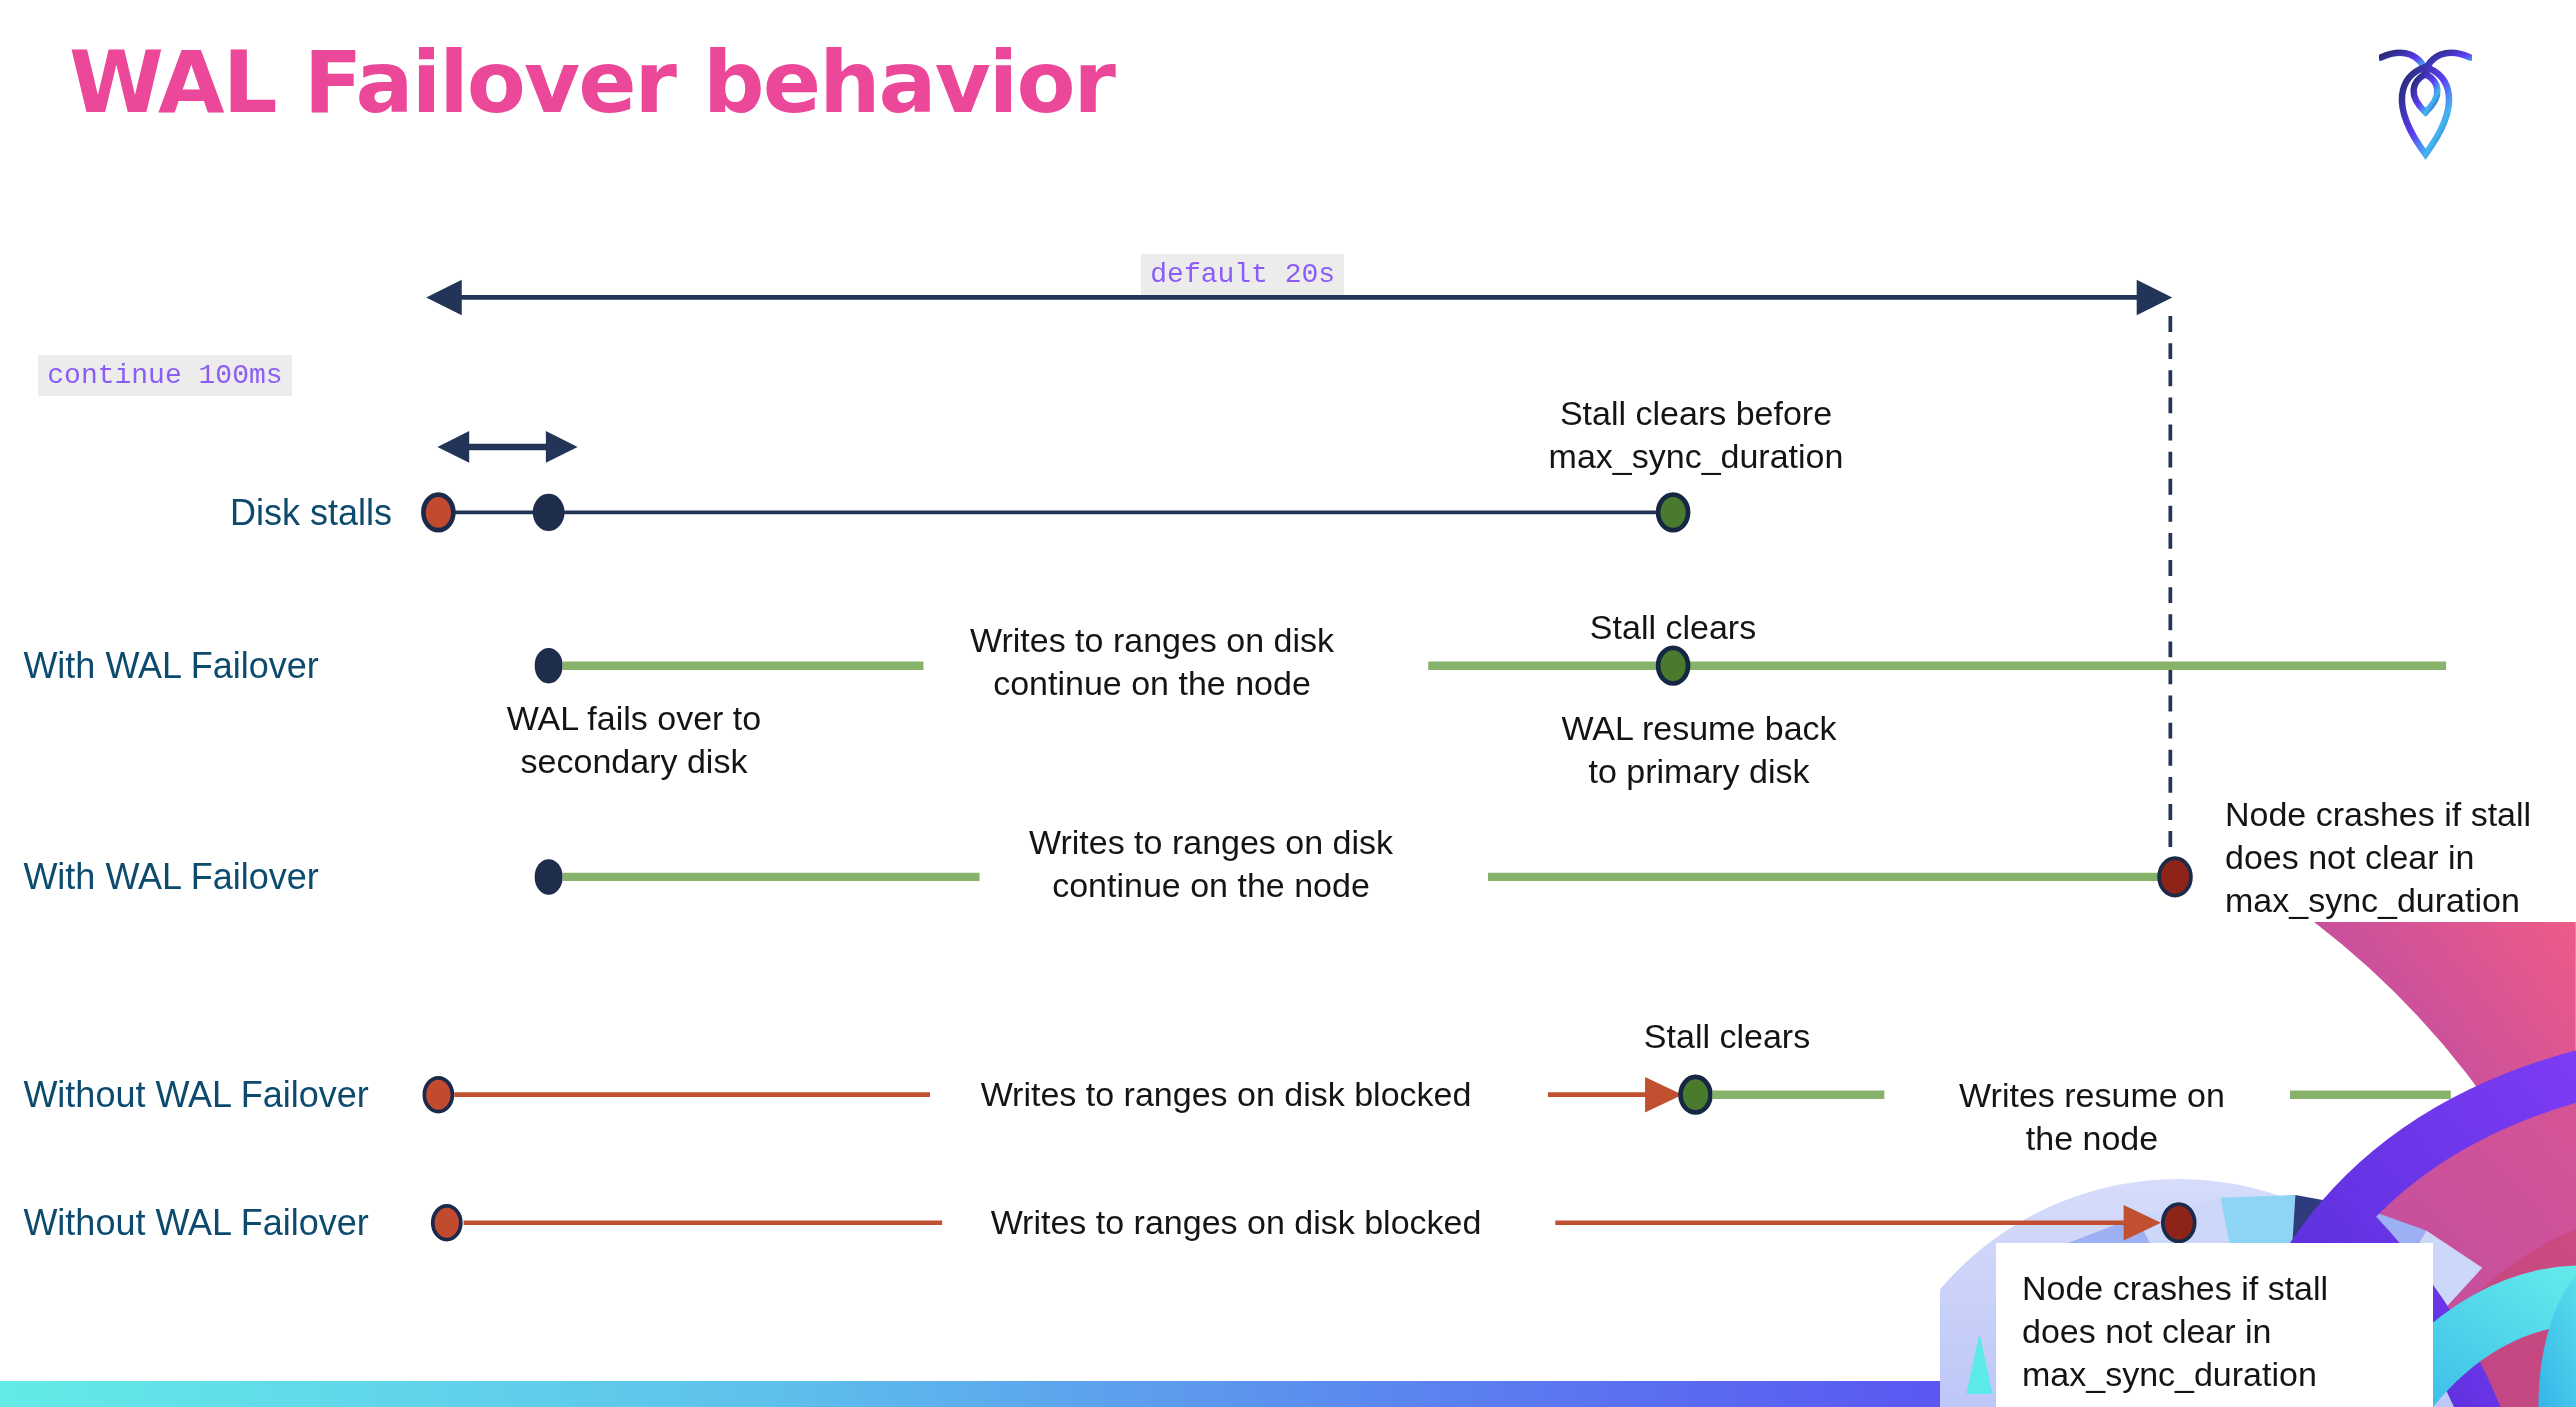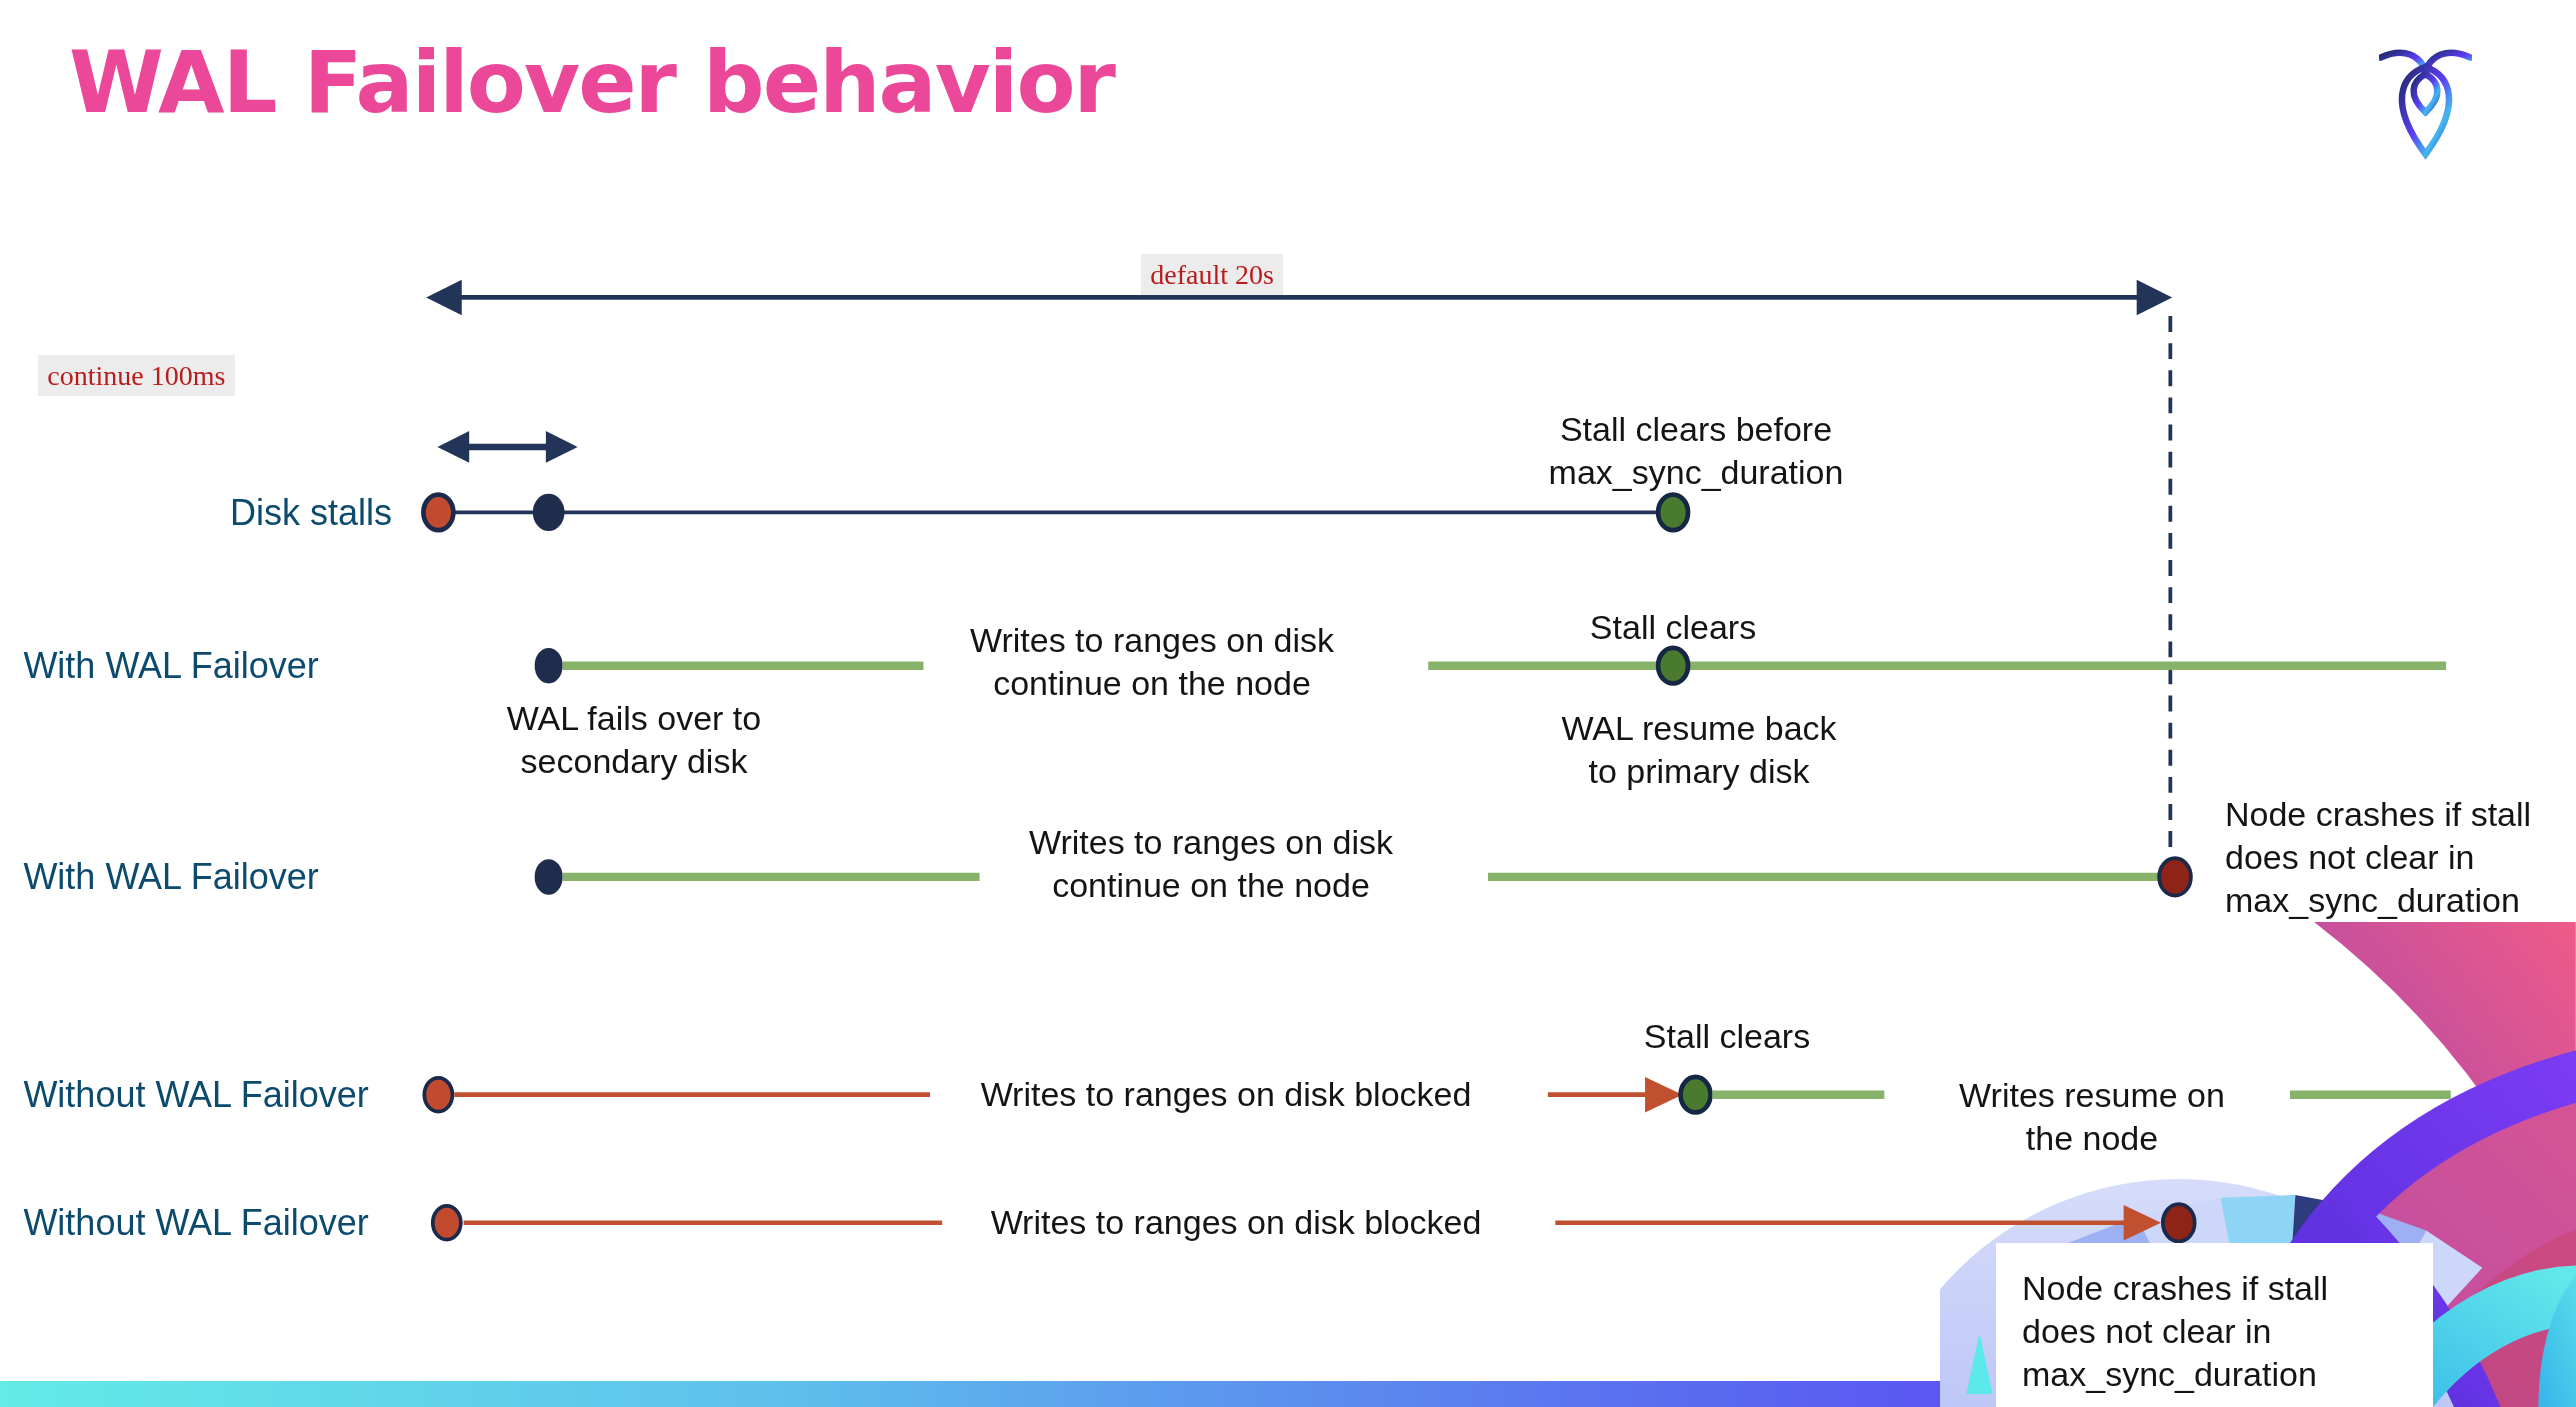--- a/index.html
+++ b/index.html
@@ -1,22 +1,22 @@
 <!DOCTYPE html>
 <html style="font-size:15px"><head>
 <meta charset="utf-8">
 <style>
   html,body{margin:0;padding:0;background:#fff;}
   .stage{position:relative;width:2576px;height:1408px;background:#ffffff;overflow:hidden;
          font-family:"Liberation Sans",sans-serif;color:#141414;}
   .abs{position:absolute;}
   .title{left:69px;top:32px;font-family:"DejaVu Sans",sans-serif;font-weight:700;
          font-size:86px;letter-spacing:-1.9px;color:#ec4899;z-index:5;}
-  .code-block{z-index:5;font-family:Liberation Serif, serif;
-              font-size:28px;color:#b91c1c;line-height:1;}
+  .code-block{z-index:5;font-family:Liberation Mono, monospace;
+              font-size:28px;color:#8b5cf6;line-height:1;}
   .code-block div{margin-bottom:7.5px;}
   .code-block span{background:#ececec;padding:6.5px 9.3px;display:inline-block;}
   .note{z-index:5;font-size:34px;line-height:43px;white-space:pre-line;color:#141414;}
   .note.center{text-align:center;transform:translateX(-50%);}
   .row-label{z-index:5;font-size:36px;line-height:41px;color:#0c4a6e;white-space:nowrap;}
   .diagram-svg{left:0;top:0;z-index:4;}
   .deco-svg{left:1940px;top:922px;z-index:2;}
   .footer-bar{left:0;top:1381px;width:2576px;height:27px;z-index:1;
               background:linear-gradient(90deg,#63ebe7 0%,#5ec0ec 30%,#5a6cf0 65%,#5b3df5 88%,#5b3df5 100%);}
   .crash-box{left:1996px;top:1243px;width:437px;height:165px;background:#ffffff;z-index:6;}
@@ -154,21 +154,21 @@
   <div class="abs code-block" style="left:38px;top:355px;">
     <div><span>continue 100ms</span></div>
   </div>
 
   <div class="abs row-label" style="left:230px;top:492px;">Disk stalls</div>
   <div class="abs row-label" style="left:23.4px;top:645px;">With WAL Failover</div>
   <div class="abs row-label" style="left:23.4px;top:856px;">With WAL Failover</div>
   <div class="abs row-label" style="left:23.4px;top:1074px;">Without WAL Failover</div>
   <div class="abs row-label" style="left:23.4px;top:1202px;">Without WAL Failover</div>
 
-  <div class="abs note center" style="left:1696px;top:408px;">Stall clears before
+  <div class="abs note center" style="left:1696px;top:392px;">Stall clears before
 max_sync_duration</div>
 
   <div class="abs note center" style="left:634px;top:697px;">WAL fails over to
 secondary disk</div>
   <div class="abs note center" style="left:1152px;top:619px;">Writes to ranges on disk
 continue on the node</div>
   <div class="abs note center" style="left:1673px;top:606px;">Stall clears</div>
   <div class="abs note center" style="left:1699px;top:707px;">WAL resume  back
 to primary disk</div>
 

